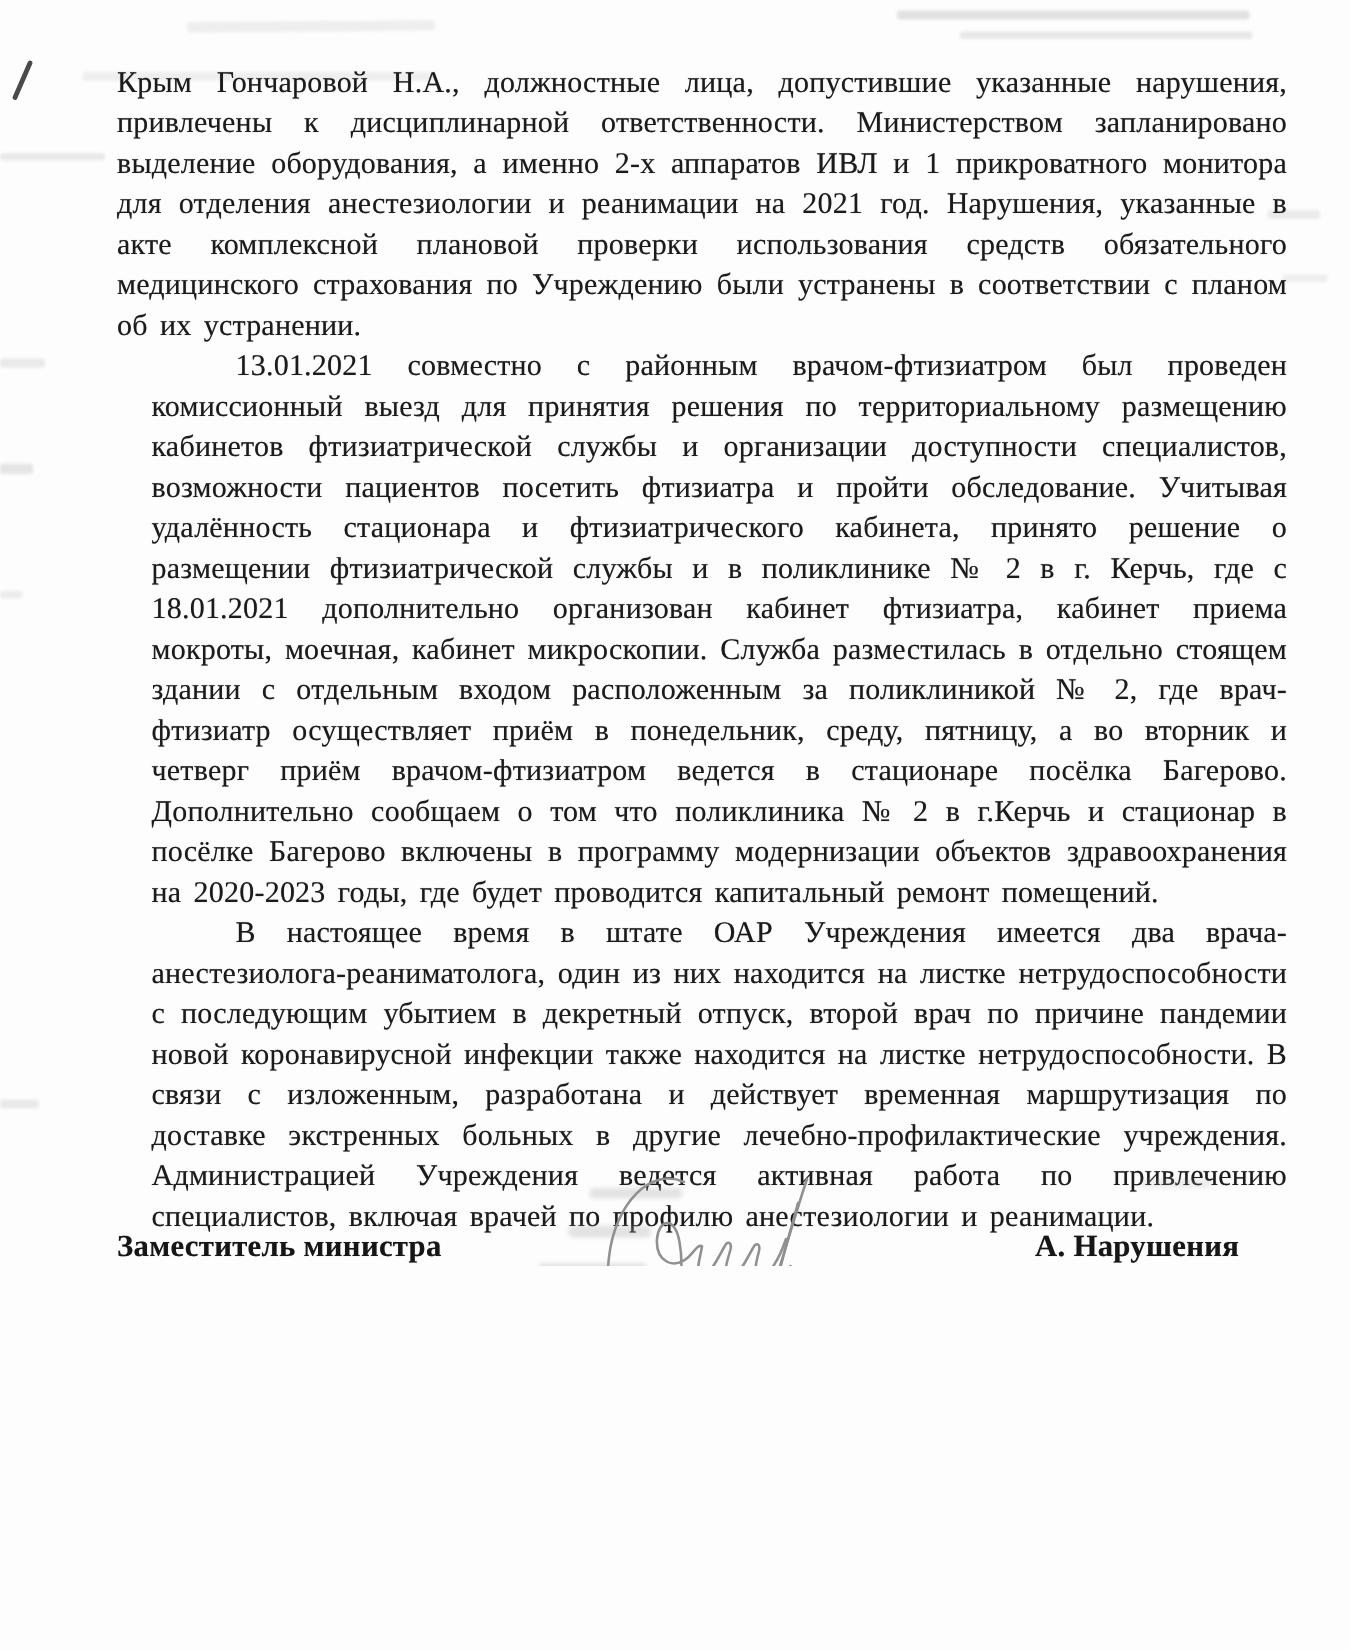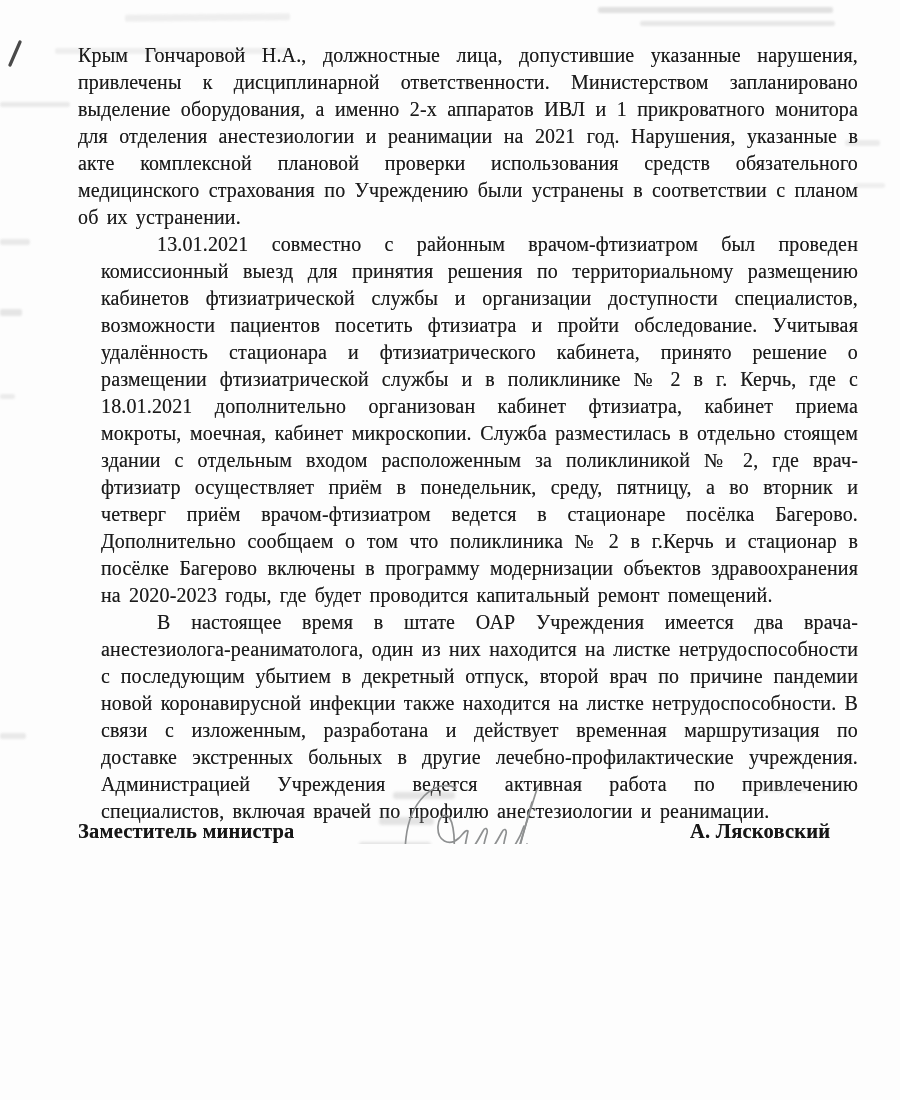--- a/index.html
+++ b/index.html
@@ -138,15 +138,15 @@
                C89,51 92,52 91,57 C88,67 86,74 90,76
                C95,78 102,63 106,56 C108,52 111,53 110,58
                C108,66 106,73 110,75 C116,77 124,62 128,50"></path>
 
       <path d="M142,10 C136,28 128,55 121,78 C119,84 117,88 119,89
                C122,88 127,78 131,68"></path>
       <path d="M136,26 C131,44 126,62 123,74"></path>
     </g>
   </svg>
 
-  <div class="sig-name">А. Лясковский</div>
+  <div class="sig-name">А. Нарушения</div>
 
 </div>
 
 </body></html>

